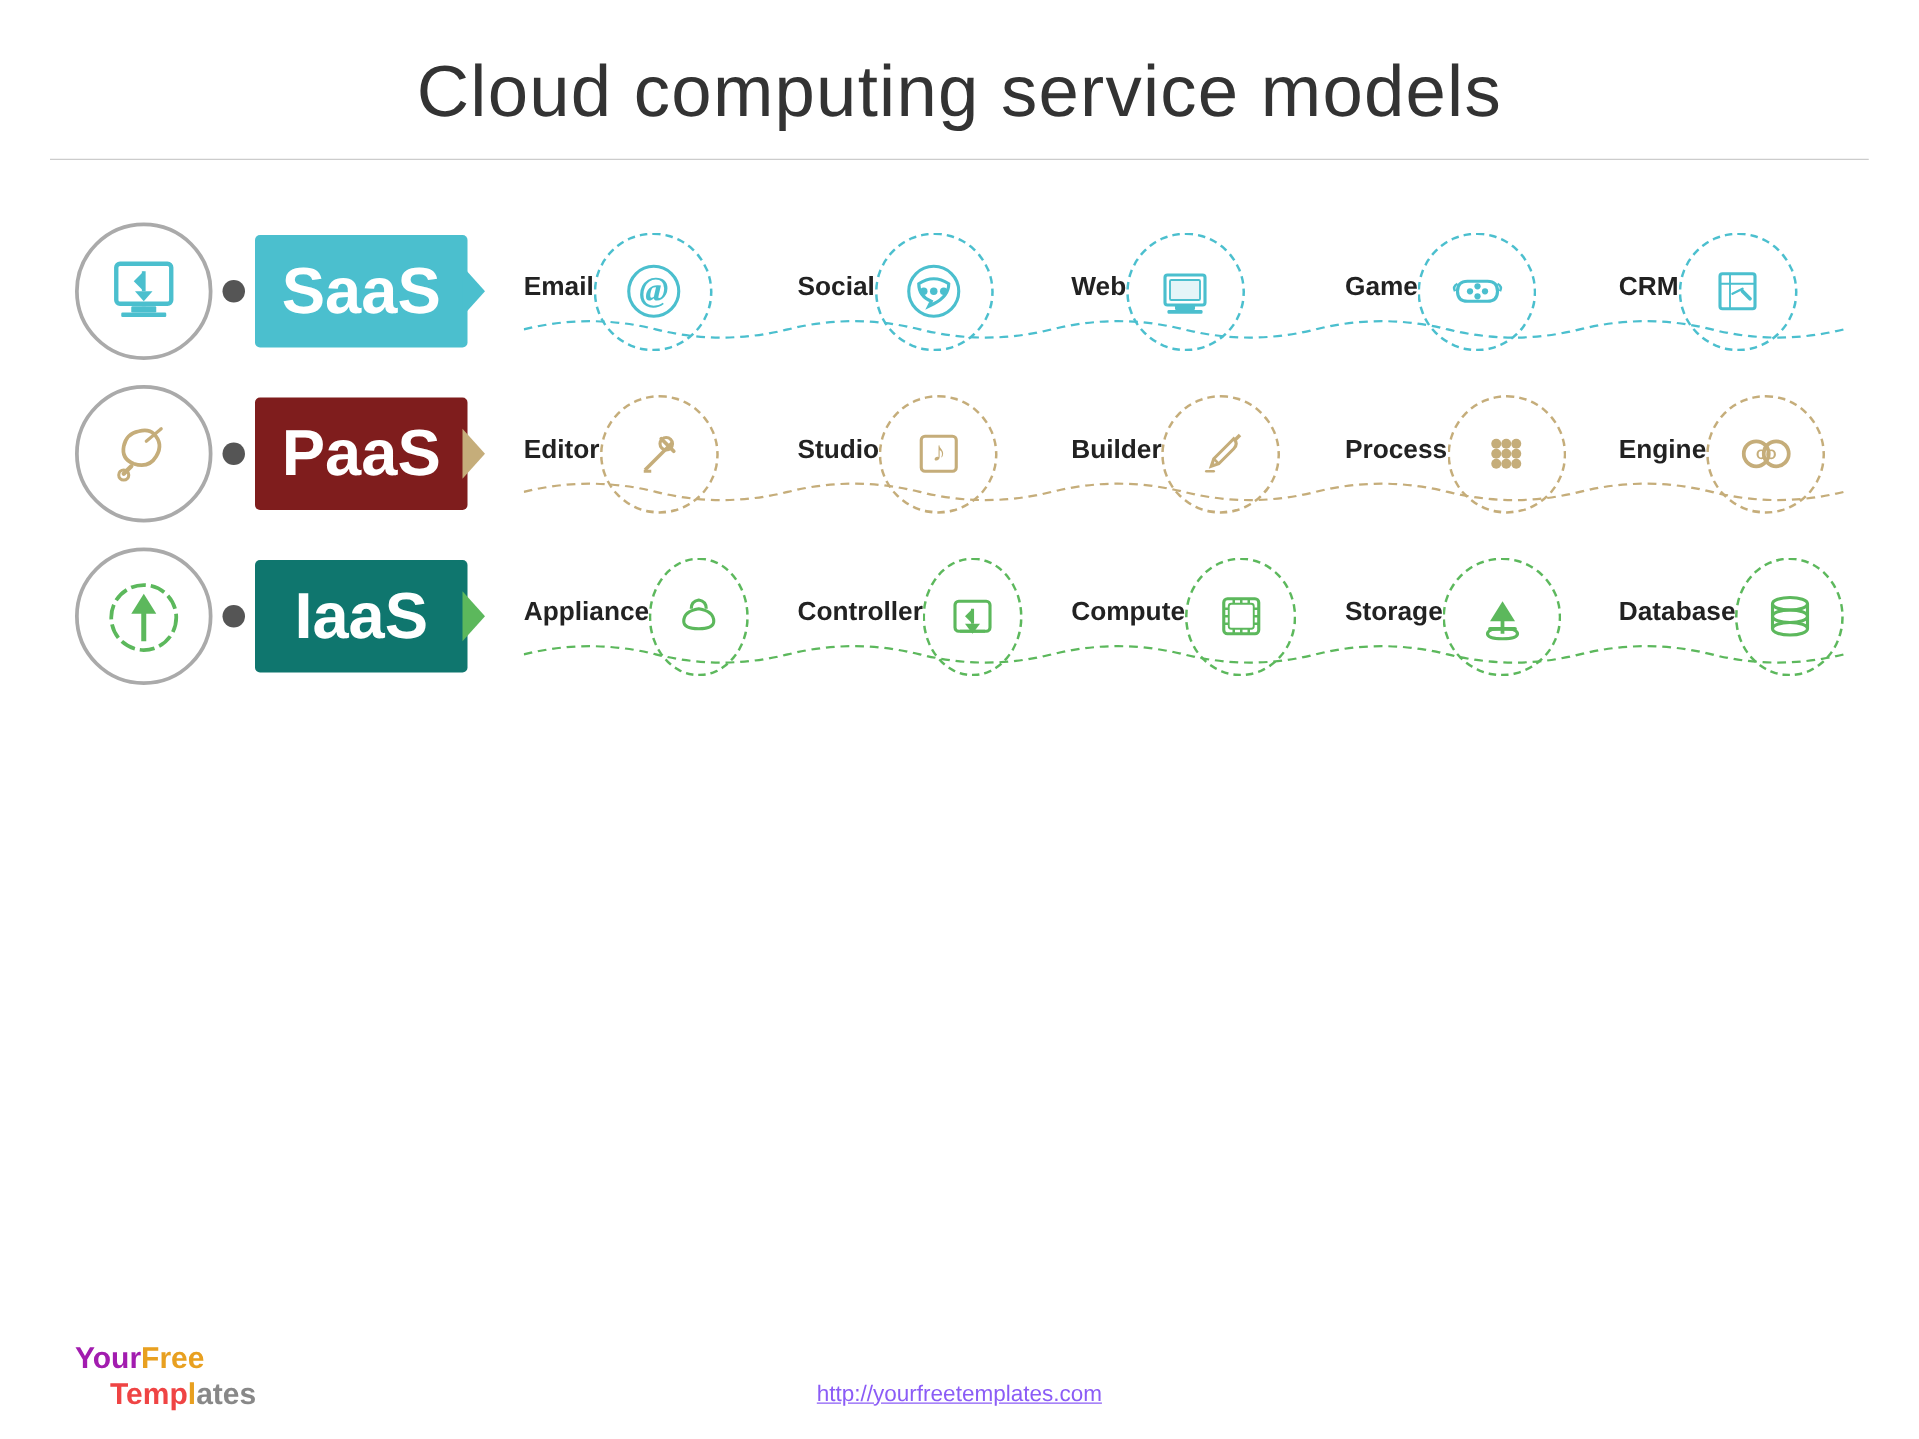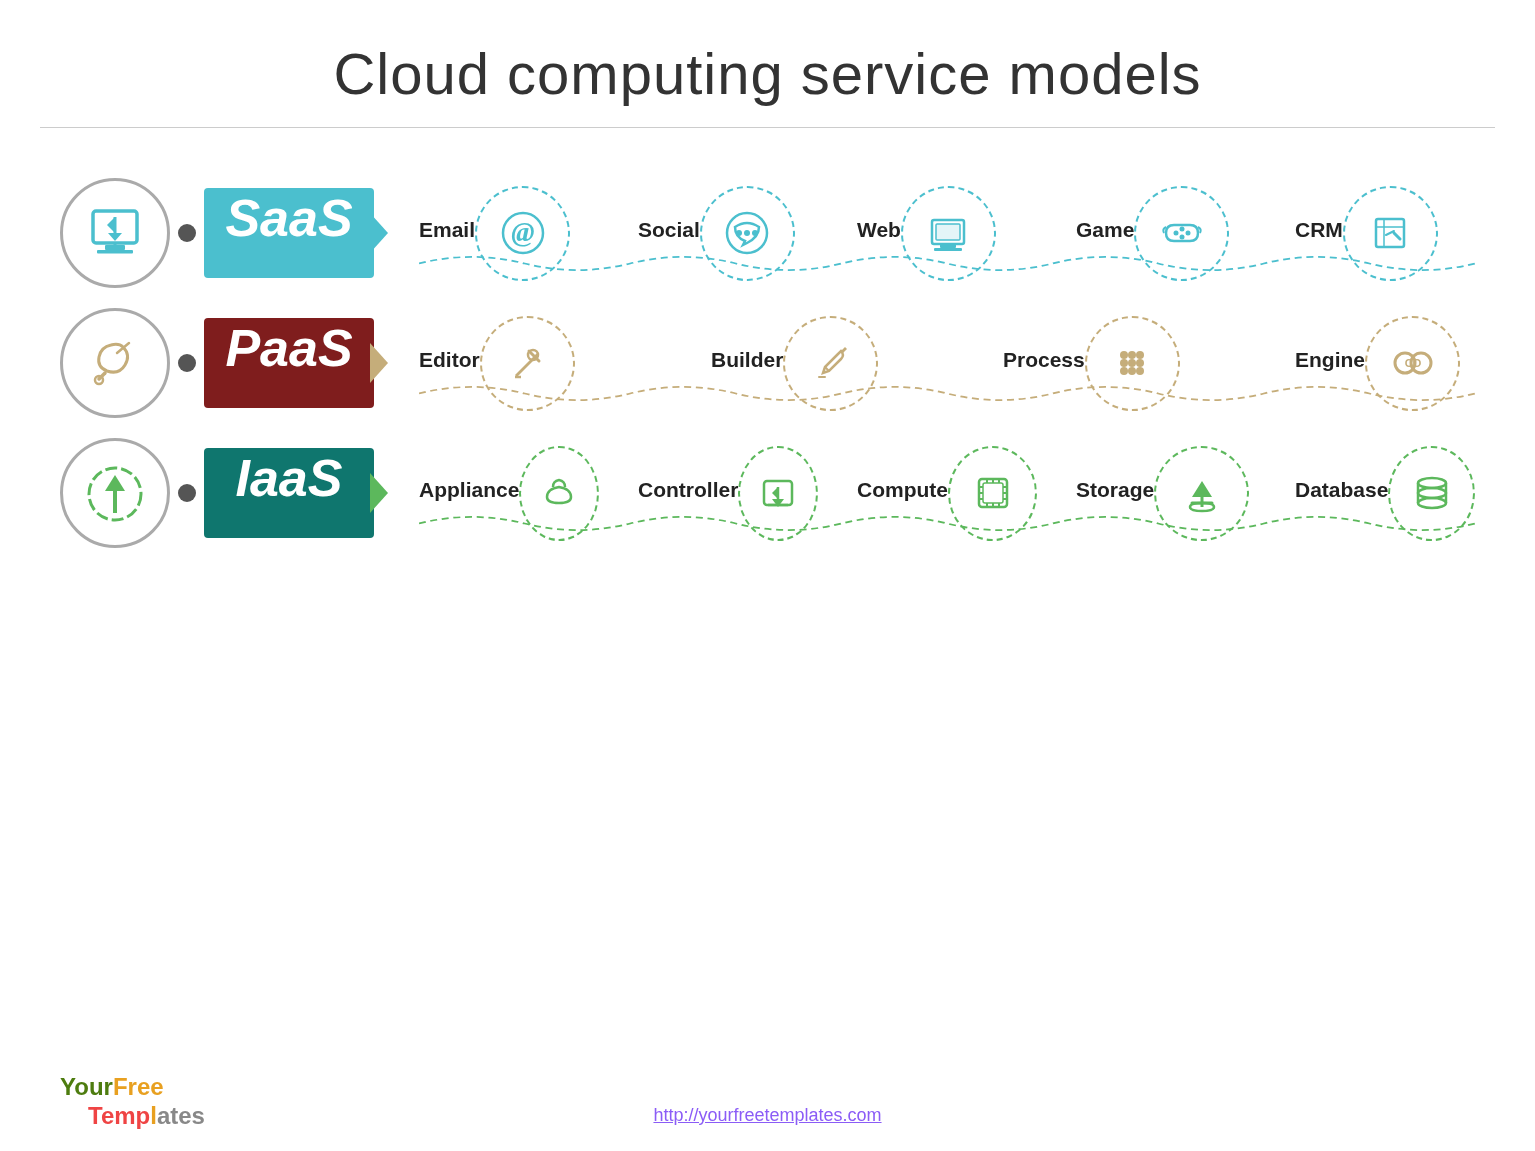--- a/index.html
+++ b/index.html
@@ -49,30 +49,29 @@
       border-radius: 50%;
       background: #555;
       margin: 0 8px;
       flex-shrink: 0;
     }
 
     .label-box {
       width: 170px;
       height: 90px;
       display: flex;
-      align-items: flex-start;
+      align-items: center;
       justify-content: center;
       font-size: 52px;
       font-weight: 900;
       color: #fff;
       border-radius: 4px;
       margin-right: 30px;
       flex-shrink: 0;
       position: relative;
-      font-style: italic;
     }
 
     .label-box::after {
       content: '';
       position: absolute;
       right: -14px;
       top: 50%;
       transform: translateY(-50%);
       width: 0;
       height: 0;
@@ -275,20 +274,29 @@
           <div class="svc-bubble b-tan">
             <svg width="52" height="52" viewBox="0 0 52 52">
               <line x1="28" y1="14" x2="38" y2="24" stroke="#C5AD7A" stroke-width="3" stroke-linecap="round"></line>
               <path d="M16,36 L14,38 L16,40 L38,18 L36,16 Z" fill="#C5AD7A"></path>
               <line x1="14" y1="40" x2="20" y2="40" stroke="#C5AD7A" stroke-width="2.5"></line>
               <circle cx="32" cy="18" r="5" fill="none" stroke="#C5AD7A" stroke-width="2.5"></circle>
             </svg>
           </div>
         </div>
 
+        <div class="svc-item">
+          <span class="svc-label">Studio</span>
+          <div class="svc-bubble b-tan">
+            <svg width="52" height="52" viewBox="0 0 52 52">
+              <rect x="12" y="12" width="28" height="28" rx="3" fill="none" stroke="#C5AD7A" stroke-width="2.5"></rect>
+              <text x="26" y="32" text-anchor="middle" font-size="22" fill="#C5AD7A">♪</text>
+            </svg>
+          </div>
+        </div>
 
         <div class="svc-item">
           <span class="svc-label">Builder</span>
           <div class="svc-bubble b-tan">
             <svg width="52" height="52" viewBox="0 0 52 52">
               <path d="M36,14 Q40,18 36,22 L24,34 L18,36 L20,30 L32,18 Q36,14 36,14Z" fill="none" stroke="#C5AD7A" stroke-width="2.5"></path>
               <line x1="20" y1="30" x2="24" y2="34" stroke="#C5AD7A" stroke-width="2"></line>
               <path d="M36,14 L40,10 L42,12 L38,16Z" fill="#C5AD7A"></path>
               <line x1="14" y1="40" x2="20" y2="40" stroke="#C5AD7A" stroke-width="2" stroke-linecap="round"></line>
             </svg>
@@ -420,21 +428,21 @@
       <svg class="wave-svg" viewBox="0 0 900 40" preserveAspectRatio="none" style="height:35px; display:block; width:100%;">
         <path d="M0,20 Q45,5 90,20 Q135,35 180,20 Q225,5 270,20 Q315,35 360,20 Q405,5 450,20 Q495,35 540,20 Q585,5 630,20 Q675,35 720,20 Q765,5 810,20 Q855,35 900,20" fill="none" stroke="#5CB85C" stroke-width="2" stroke-dasharray="6,4"></path>
       </svg>
     </div>
   </div>
 
 </div>
 
 <div style="position:absolute; bottom:20px; left:60px;">
   <div style="font-size:24px; font-weight:700; line-height:1.2;">
-    <span style="color:#4d7c0f;">Your</span><span style="color:#e8a020;">Free</span>
+    <span style="color:#a21caf;">Your</span><span style="color:#e8a020;">Free</span>
   </div>
   <div style="font-size:24px; font-weight:700; line-height:1.2;">
     <span style="color:#ef4444;margin-left:28px;">Temp</span><span style="color:#e8a020;">l</span><span style="color:#888;">ates</span>
   </div>
 </div>
 
 <div style="position:absolute; bottom:25px; left:50%; transform:translateX(-50%);">
   <a href="#" style="font-size:18px; color:#8b5cf6; text-decoration:underline;">http://yourfreetemplates.com</a>
 </div>
 

